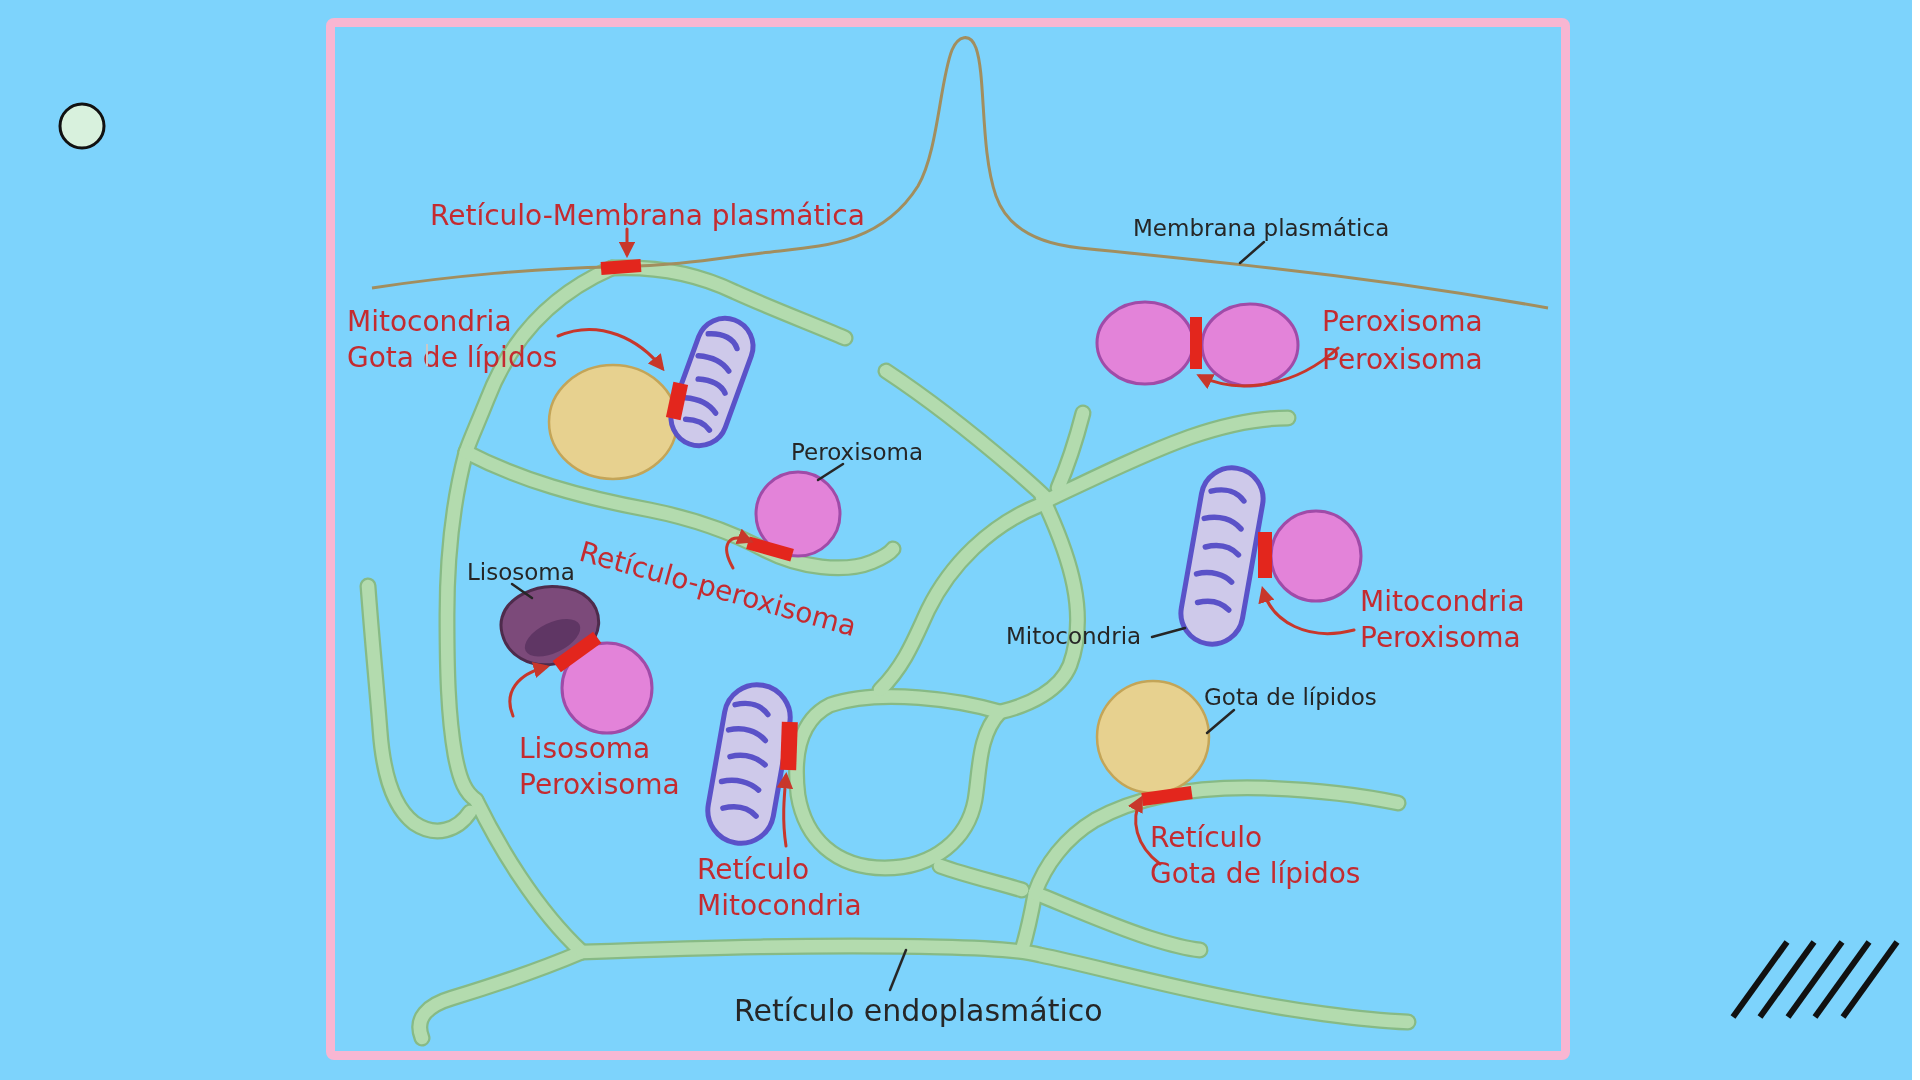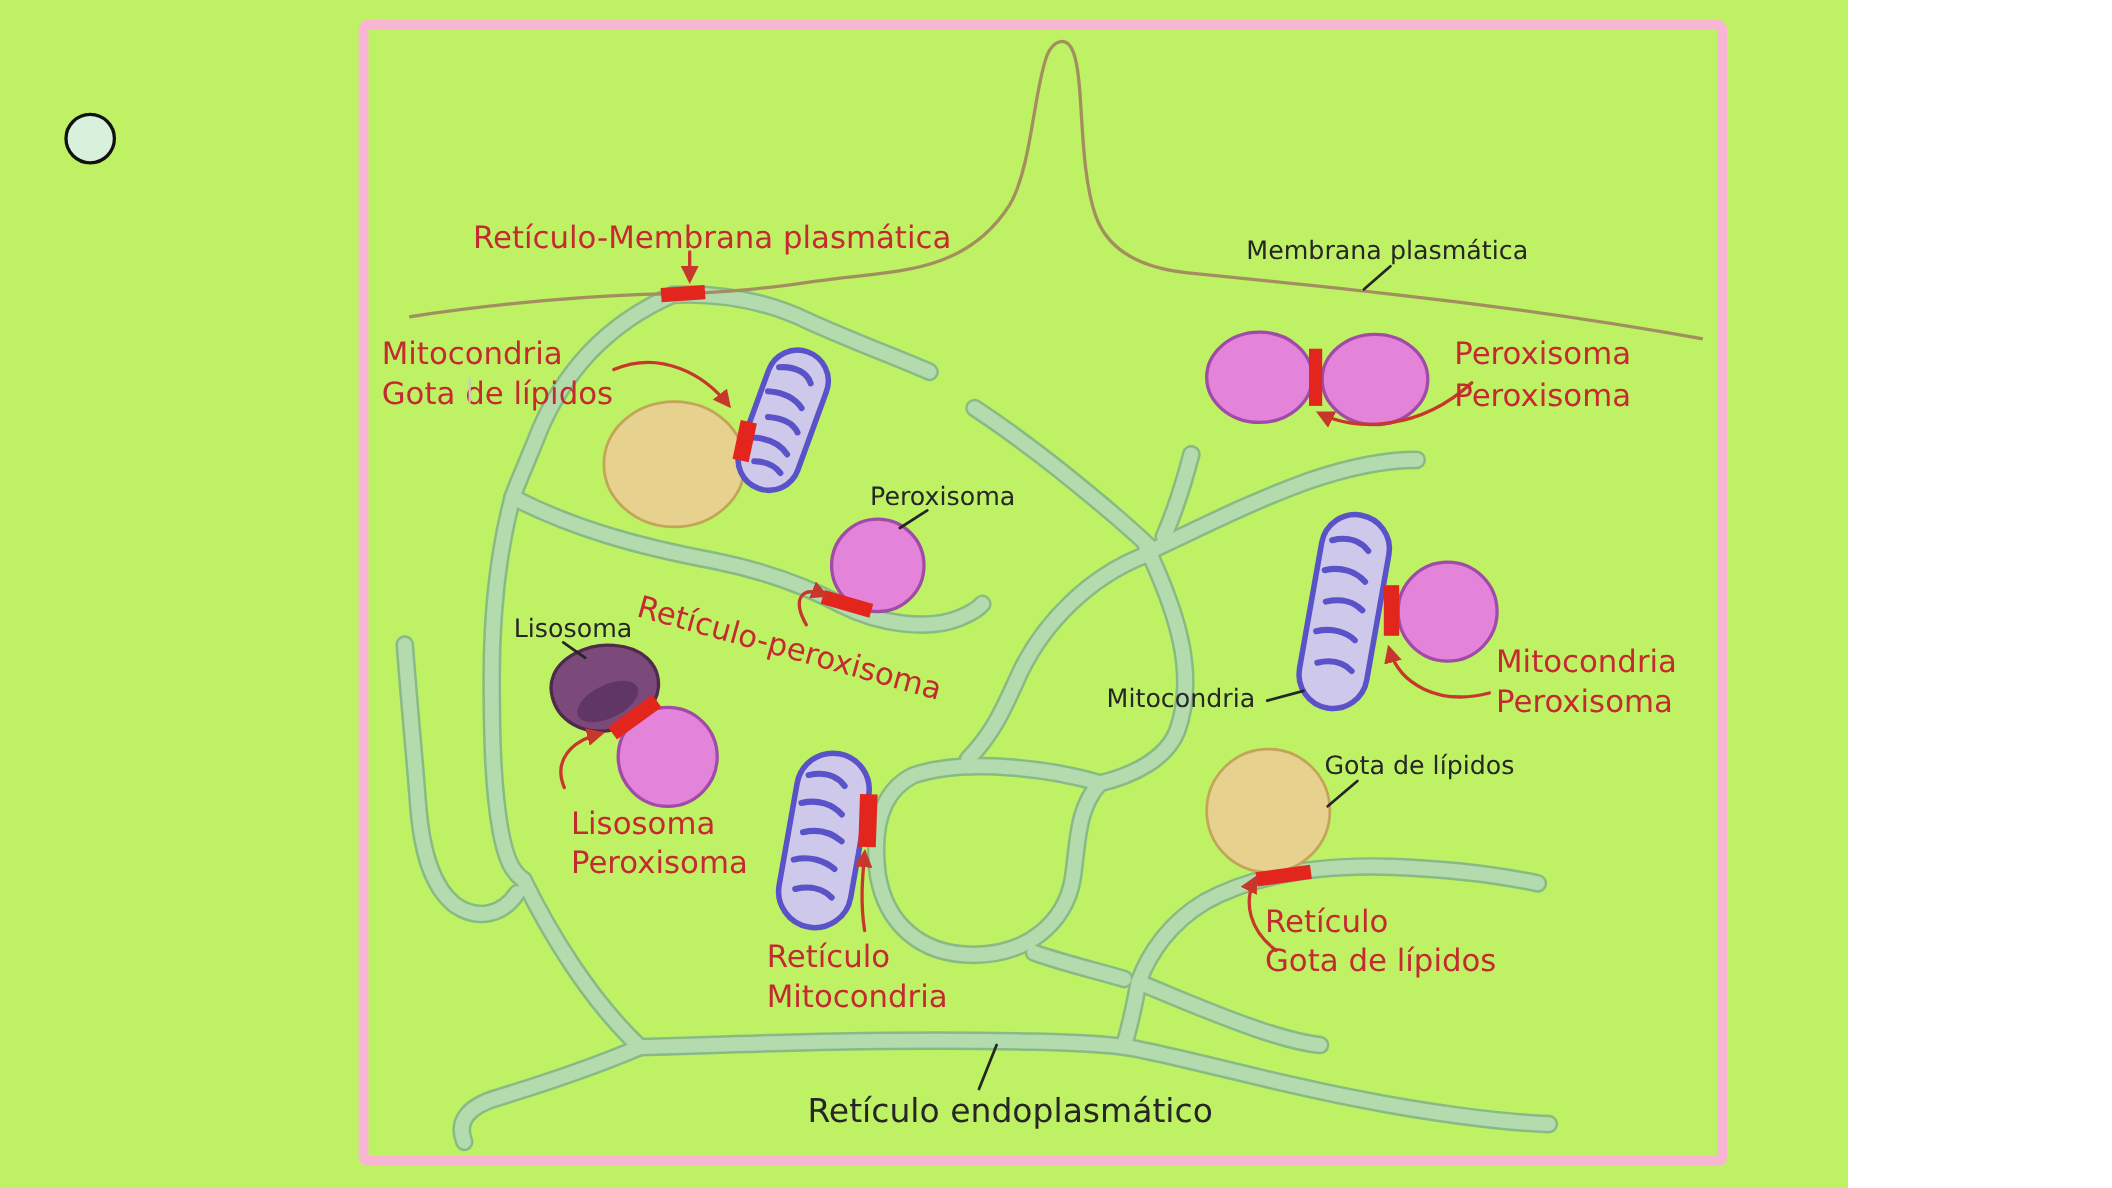--- a/index.html
+++ b/index.html
@@ -1,17 +1,17 @@
 <!DOCTYPE html>
 <html style="--pink-border: #F8B6D2; --er-fill: #B3DBAE; --er-edge: #87BA85; --membrane: #A28E5E; --mito-outline: #5A52C8; --mito-fill: #CEC9EA; --perox-fill: #E383D9; --perox-edge: #A04BA8; --droplet-fill: #E7D18F; --droplet-edge: #C3A558; --lyso-fill: #7C4A7A; --lyso-dark: #5A3260; --lyso-edge: #4E2B4C; --contact-red: #E3261D; --label-red: #C42B30; --arrow-red: #C8372B; --label-black: #262626; --decor-circle-fill: #D8F1DD; --decor-ink: #111111;"><head>
 <meta charset="utf-8">
 <style>
   html,body{margin:0;padding:0;background:#ffffff;}
   #stage{
-    position:relative;width:1680px;height:1080px;background:#bef264;overflow:hidden;
+    position:relative;width:1912px;height:1080px;background:#7dd3fc;overflow:hidden;
     font-family:"DejaVu Sans","Liberation Sans",sans-serif;
   }
   #frame{
     position:absolute;left:326px;top:18px;width:1244px;height:1042px;
     border:9px solid var(--pink-border);border-radius:8px;box-sizing:border-box;
     background:transparent;
   }
   #art{position:absolute;left:0;top:0;}
   .lbl{position:absolute;white-space:nowrap;line-height:1.25;}
   .red{color:var(--label-red);font-size:28px;}

